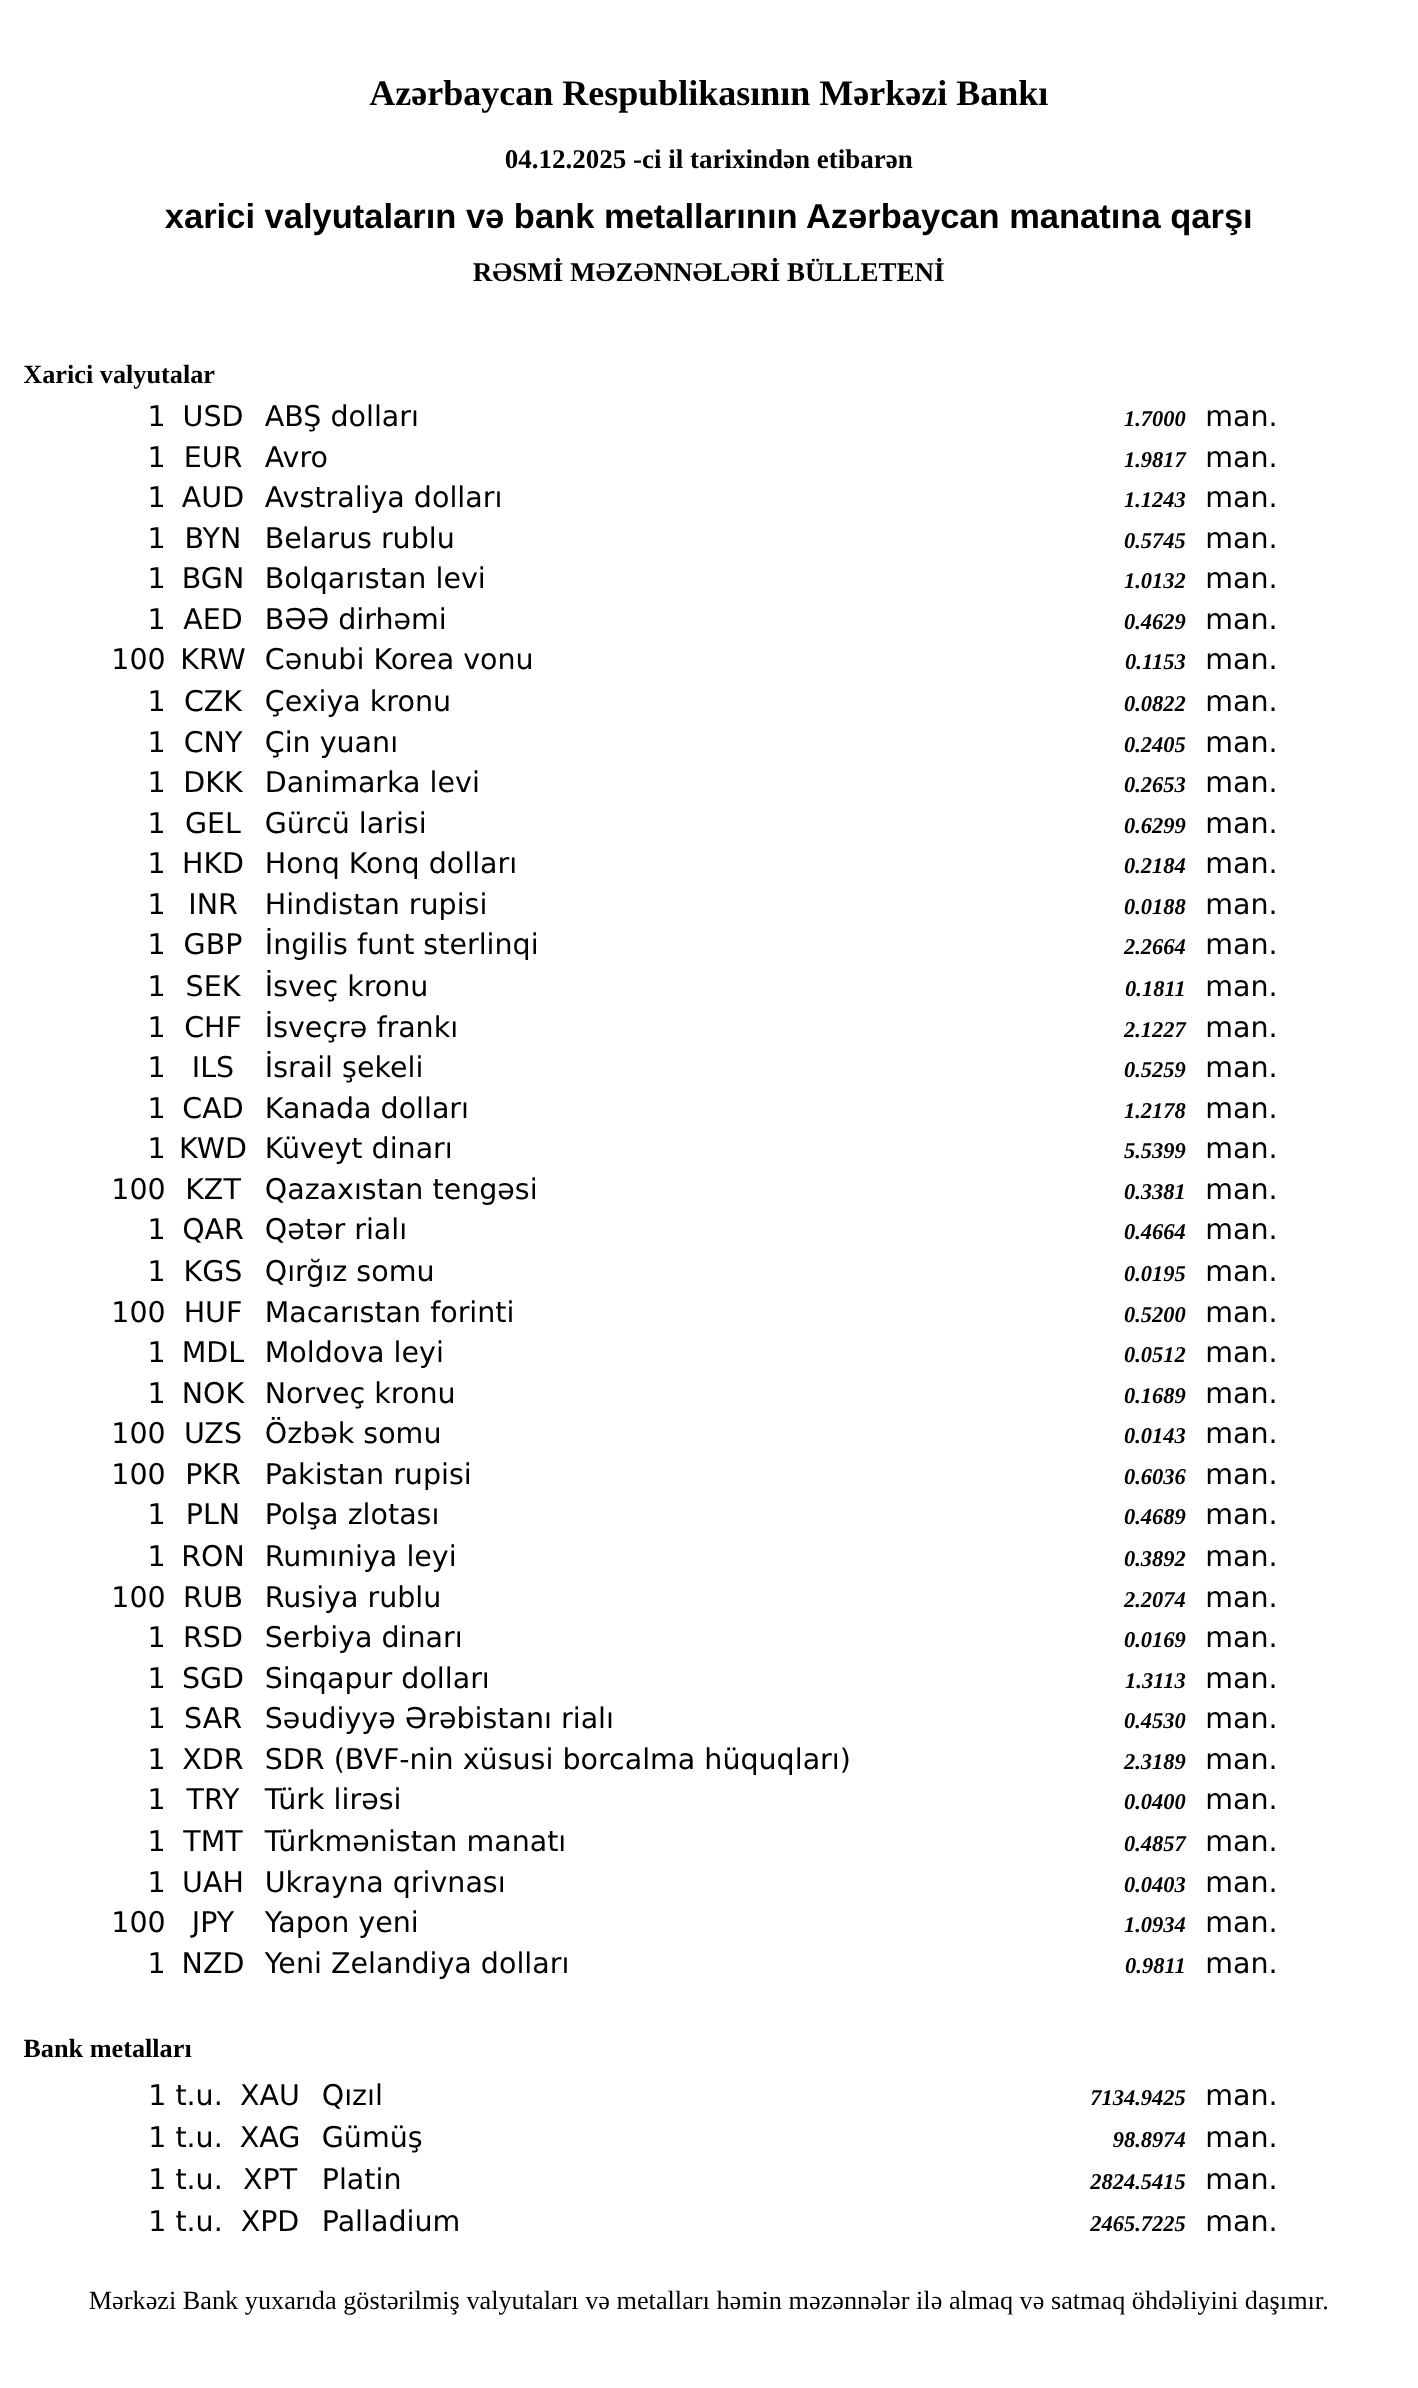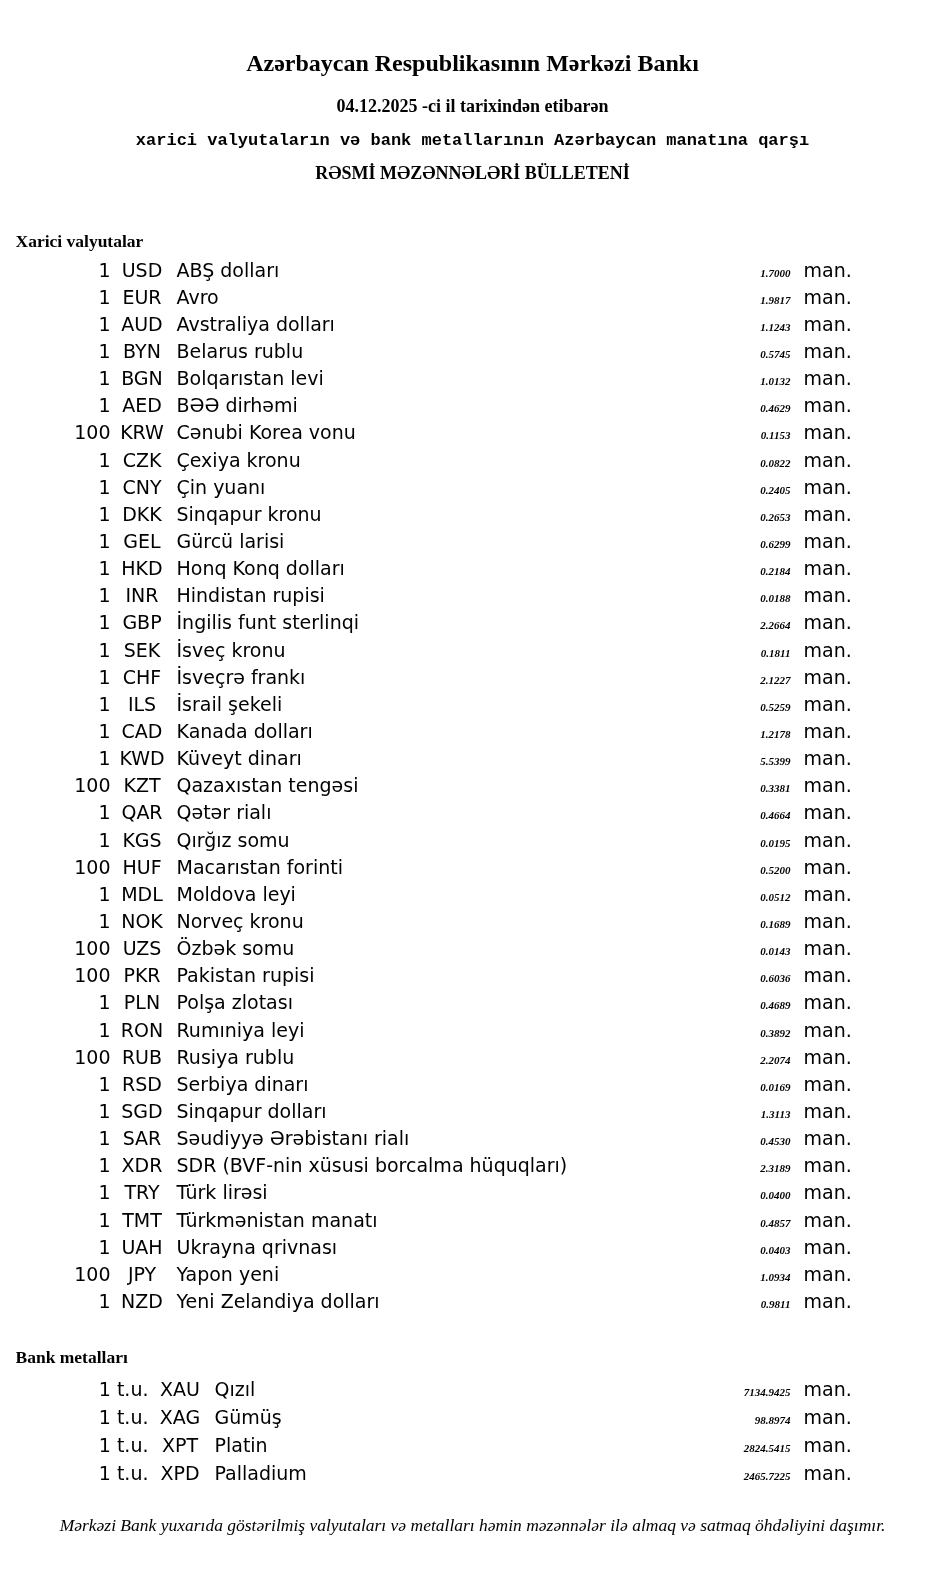--- a/index.html
+++ b/index.html
@@ -30,23 +30,23 @@
     line-height: 1.15;
   }
   .date-line {
     margin: 18px 0 0 0;
     font-family: "Liberation Serif", serif;
     font-weight: bold;
     font-size: 18px;
   }
   .subtitle {
     margin: 14px 0 0 0;
-    font-family: Liberation Mono, monospace;
-    font-weight: bold;
-    font-size: 17px;
+    font-family: Liberation Sans, sans-serif;
+    font-weight: bold;
+    font-size: 23px;
   }
   .bulletin-title {
     margin: 13px 0 0 0;
     font-family: "Liberation Serif", serif;
     font-weight: bold;
     font-size: 18px;
   }
   
   .section-title {
     margin: 0;
@@ -84,38 +84,37 @@
     padding-left: 3px;
     overflow: hidden;
   }
   .cell-rate {
     width: 120px;
     flex: none;
     text-align: right;
     font-family: "Liberation Serif", serif;
     font-style: italic;
     font-weight: bold;
-    font-size: 11px;
+    font-size: 15px;
   }
   .cell-unit {
     width: 139px;
     flex: none;
     box-sizing: border-box;
     padding-left: 13px;
     text-align: left;
   }
   
   .footer {
     margin-top: 28px;
     text-align: center;
   }
   .disclaimer {
     margin: 0;
     font-family: "Liberation Serif", serif;
-    font-style: italic;
     font-size: 17.5px;
   }
 </style>
 </head>
 <body>
 
 <div class="page">
 
   <div class="header">
     <h1 class="bank-name">Azərbaycan Respublikasının Mərkəzi Bankı</h1>
@@ -186,21 +185,21 @@
         <div class="row">
           <span class="cell-qty">1</span>
           <span class="cell-code">CNY</span>
           <span class="cell-name">Çin yuanı</span>
           <span class="cell-rate">0.2405</span>
           <span class="cell-unit">man.</span>
         </div>
         <div class="row">
           <span class="cell-qty">1</span>
           <span class="cell-code">DKK</span>
-          <span class="cell-name">Sinqapur kronu</span>
+          <span class="cell-name">Danimarka levi</span>
           <span class="cell-rate">0.2653</span>
           <span class="cell-unit">man.</span>
         </div>
         <div class="row">
           <span class="cell-qty">1</span>
           <span class="cell-code">GEL</span>
           <span class="cell-name">Gürcü larisi</span>
           <span class="cell-rate">0.6299</span>
           <span class="cell-unit">man.</span>
         </div>

